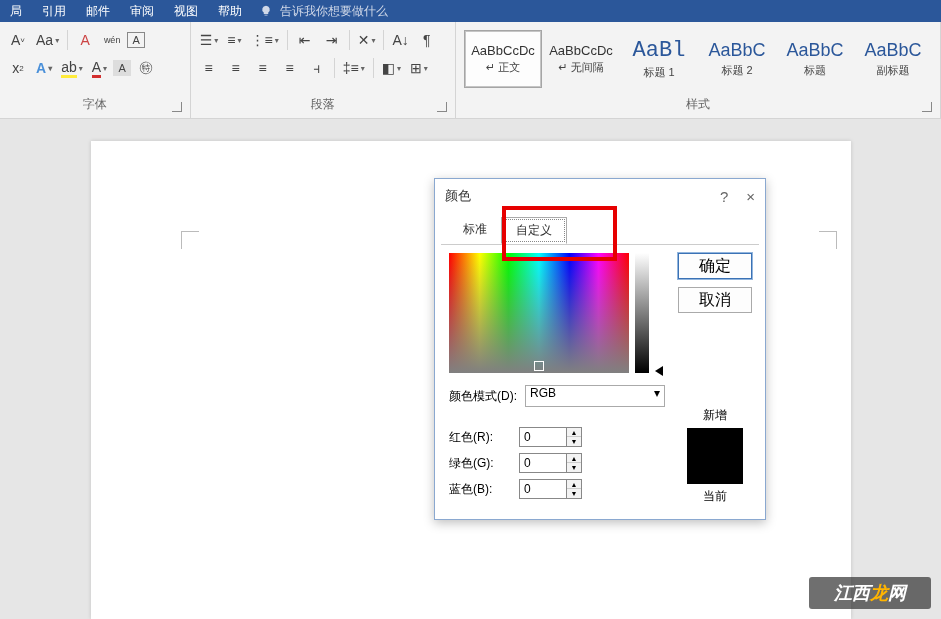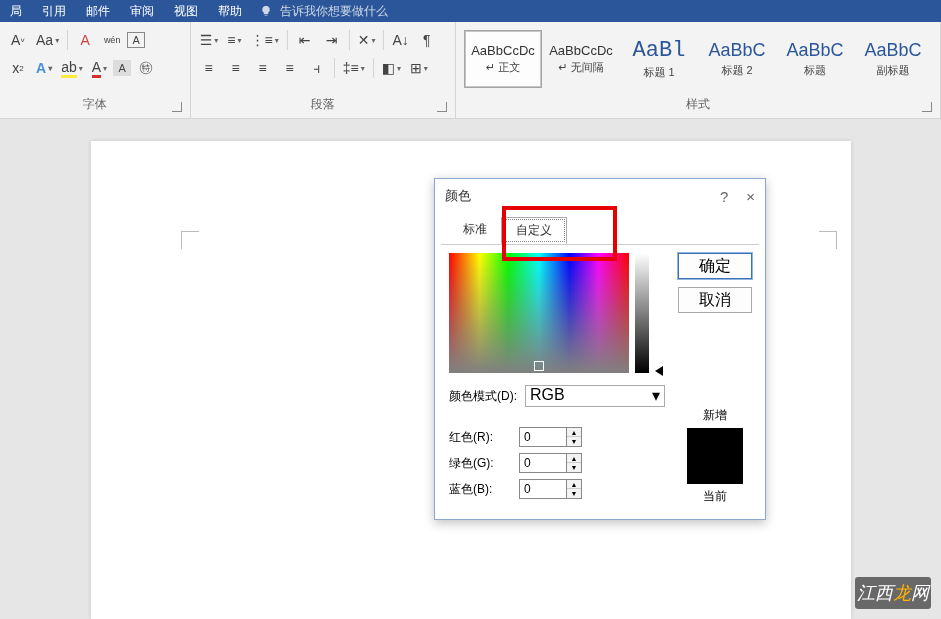--- a/index.html
+++ b/index.html
@@ -53,36 +53,36 @@
     .color-area { flex: 1; }
     .color-label { font-size: 12px; margin-bottom: 5px; color: #333; }
     .color-label .und { text-decoration: underline; }
     .picker-row { display: flex; gap: 6px; align-items: flex-end; margin-bottom: 12px; }
     .color-picker { width: 180px; height: 120px; background: linear-gradient(to bottom, rgba(128,128,128,0) 0%, rgba(128,128,128,1) 100%), linear-gradient(to right, red 0%, yellow 17%, lime 33%, cyan 50%, blue 67%, magenta 83%, red 100%); position: relative; cursor: crosshair; }
     .picker-marker { position: absolute; bottom: 2px; left: 50%; width: 10px; height: 10px; border: 1px solid #fff; transform: translate(-50%, 0); }
     .lum-bar { width: 14px; height: 120px; background: linear-gradient(to bottom, #fff, #000); cursor: pointer; }
     .lum-arrow { width: 0; height: 0; border-top: 5px solid transparent; border-bottom: 5px solid transparent; border-right: 8px solid #000; align-self: flex-end; margin-bottom: -3px; }
     
     .mode-row { display: flex; align-items: center; gap: 8px; margin-bottom: 20px; font-size: 12px; }
-    .mode-select { flex: 1; height: 22px; border: 1px solid #aaa; font-size: 16px; padding: 0 4px; background: #fff; cursor: pointer; }
+    .mode-select { flex: 1; height: 22px; border: 1px solid #aaa; font-size: 12px; padding: 0 4px; background: #fff; cursor: pointer; }
     .rgb-row { display: flex; align-items: center; gap: 8px; margin-bottom: 6px; font-size: 12px; }
     .rgb-row label { width: 62px; }
     .spinner { display: flex; }
     .spinner input { width: 48px; height: 20px; border: 1px solid #888; font-size: 12px; padding: 0 4px; }
     .spinner-btns { display: flex; flex-direction: column; border: 1px solid #888; border-left: none; }
     .spinner-btns span { width: 14px; height: 9px; font-size: 7px; text-align: center; line-height: 9px; background: #f3f3f3; cursor: pointer; border-bottom: 1px solid #ccc; }
     .spinner-btns span:last-child { border-bottom: none; }
     
     .side-col { width: 80px; display: flex; flex-direction: column; align-items: center; }
     .dlg-btn { width: 74px; height: 26px; border: 1px solid #aaa; background: #fdfdfd; font-size: 16px; cursor: pointer; margin-bottom: 8px; }
     .dlg-btn.primary { border: 1px solid #3b72b5; outline: 1px solid #92b5dd; }
     .swatch-area { margin-top: auto; text-align: center; font-size: 12px; }
     .swatch { width: 56px; height: 56px; background: #000; margin: 4px 0; }
     
-    .watermark { position: absolute; right: 10px; bottom: 10px; background: rgba(50,50,50,0.7); color: #fff; padding: 4px 2px; font-size: 18px; border-radius: 3px; font-weight: normal; font-style: italic; }
+    .watermark { position: absolute; right: 10px; bottom: 10px; background: rgba(50,50,50,0.7); color: #fff; padding: 4px 25px; font-size: 18px; border-radius: 3px; font-weight: bold; font-style: italic; }
     .watermark .o { color: #ffb400; }
   </style>
 </head>
 <body>
 
 <div class="menubar">
   <span class="menu-item">局</span>
   <span class="menu-item">引用</span>
   <span class="menu-item">邮件</span>
   <span class="menu-item">审阅</span>

